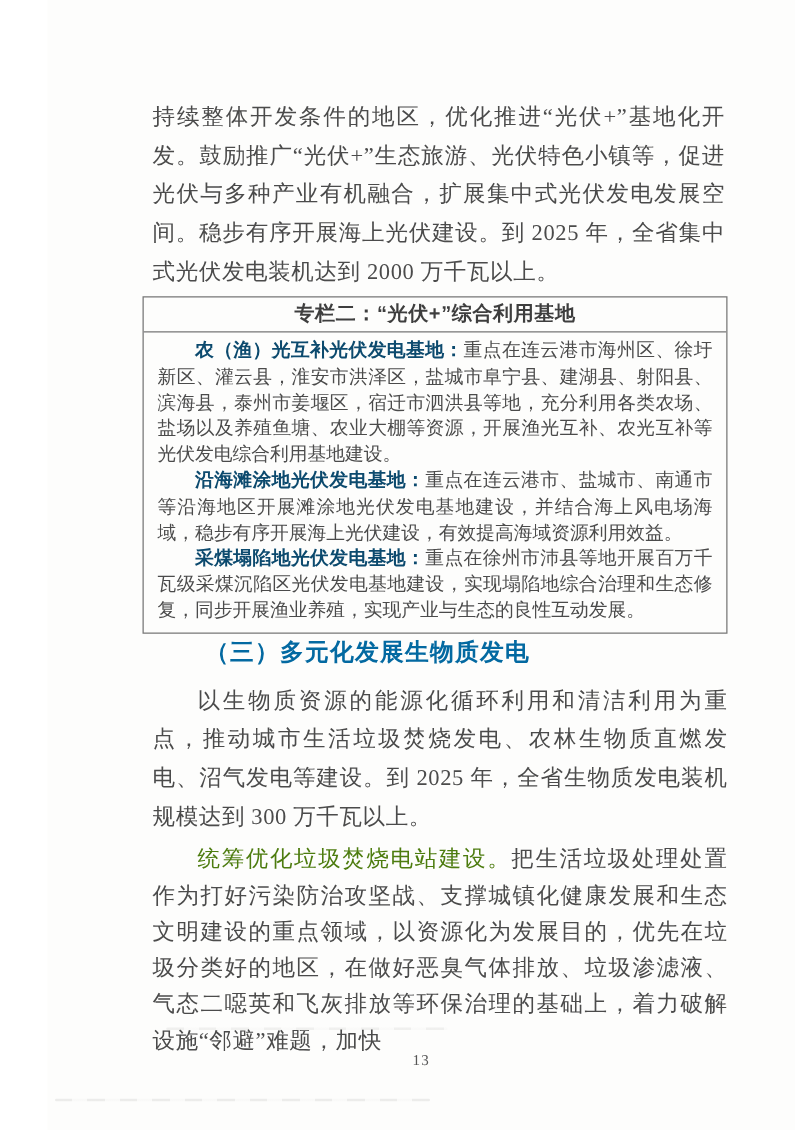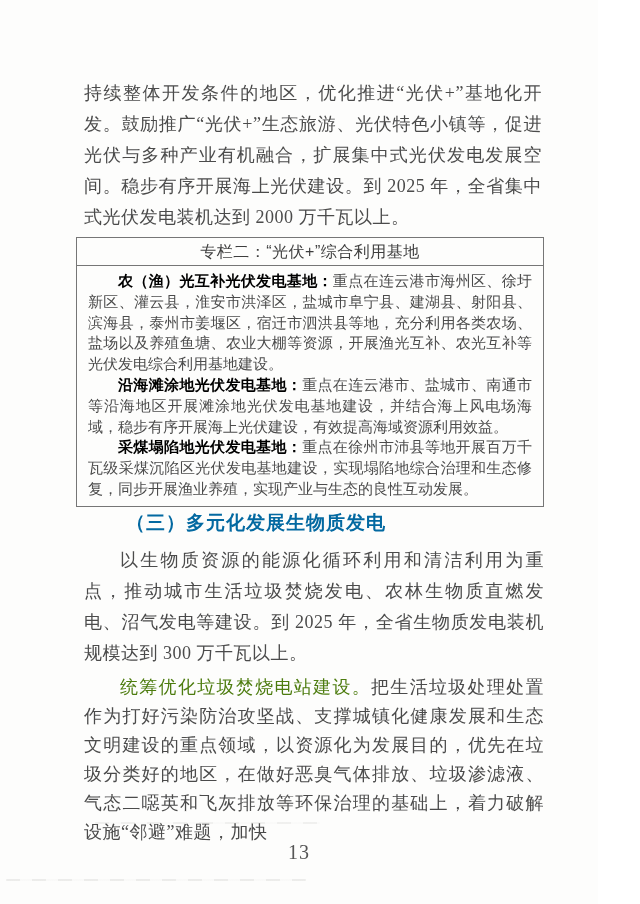--- a/index.html
+++ b/index.html
@@ -8,20 +8,21 @@
     background: #ffffff;
   }
   .page {
     position: relative;
     width: 598px;
     height: 904px;
     background: #fdfdfc;
     overflow: hidden;
     font-family: "Liberation Serif", "DejaVu Serif", serif;
     color: #4b4b4b;
+    margin-left: 38px;
   }
   
   .body-para {
     position: absolute;
     left: 84px;
     width: 458px;
     margin: 0;
     font-size: 18px;
     line-height: 31px;
     text-align: justify;
@@ -44,59 +45,59 @@
     border: 1px solid #767676;
     background: #fdfdfc;
   }
   .callout-title {
     box-sizing: border-box;
     height: 28px;
     line-height: 27px;
     text-align: center;
     font-family: "Liberation Sans", "DejaVu Sans", sans-serif;
     font-size: 16px;
-    font-weight: 400;
+    font-weight: 700;
     color: #3e3e3e;
     border-bottom: 1px solid #767676;
     letter-spacing: 0.5px;
   }
   .callout-content {
     padding: 5px 11px 6px 11px;
   }
   .callout-para {
     margin: 0;
     font-size: 15px;
     line-height: 20.8px;
     text-align: justify;
     text-justify: inter-ideograph;
     text-indent: 2em;
     color: #4b4b4b;
   }
   .callout-para .lead {
     font-weight: 700;
-    color: #000000;
+    color: #0c4a6e;
   }
   .section-heading {
     position: absolute;
     left: 126px;
     top: 507px;
     margin: 0;
     font-size: 19px;
     line-height: 31px;
     font-weight: 700;
     letter-spacing: 1px;
     color: #0369a1;
   }
   .page-number {
     position: absolute;
     left: 0;
     top: 841px;
     width: 100%;
     text-align: center;
-    font-size: 20px;
+    font-size: 12px;
     letter-spacing: 1px;
     color: #565656;
   }
   
   .scan-artifact {
     position: absolute;
     height: 2px;
     background: repeating-linear-gradient(90deg,
       rgba(120,120,115,0.18) 0 14px,
       rgba(120,120,115,0.04) 14px 26px);

